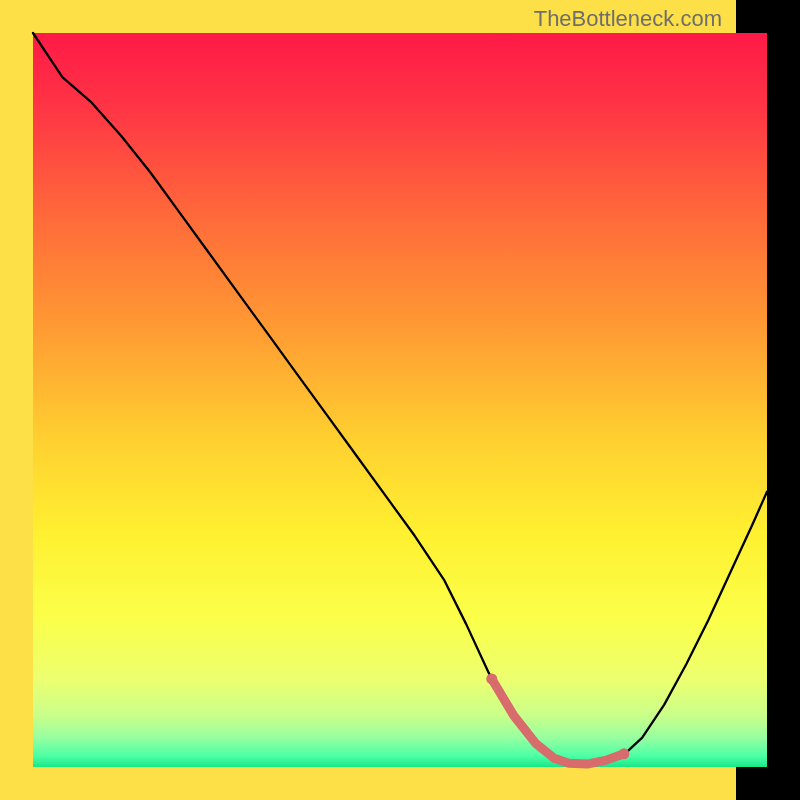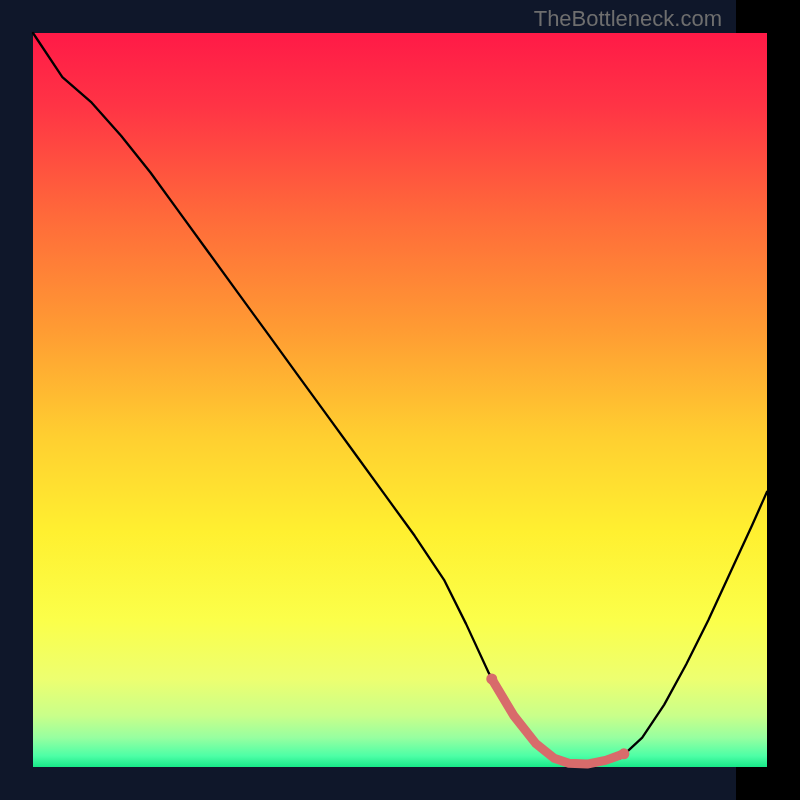--- a/index.html
+++ b/index.html
@@ -1,17 +1,17 @@
 <!DOCTYPE html>
 <html><head>
 <meta charset="utf-8">
 <style>
   * { margin: 0; padding: 0; box-sizing: border-box; }
   html, body { width: 800px; height: 800px; background: #000; overflow: hidden; font-family: Arial, sans-serif; }
-  .container { position: relative; width: 736px; height: 800px; background: #0f172a; }
+  .container { position: relative; width: 736px; height: 800px; background: #fde047; }
   .watermark { position: absolute; top: 6px; right: 14px; color: #6e6e6e; font-size: 22px; font-weight: 400; }
   .plot-area { position: absolute; left: 33px; top: 33px; width: 734px; height: 734px; }
   .gradient-bg { position: absolute; inset: 0; }
   svg.curve { position: absolute; inset: 0; width: 100%; height: 100%; overflow: visible; }
 </style>
 </head>
 <body>
 <div class="container">
 
   <div class="plot-area">

